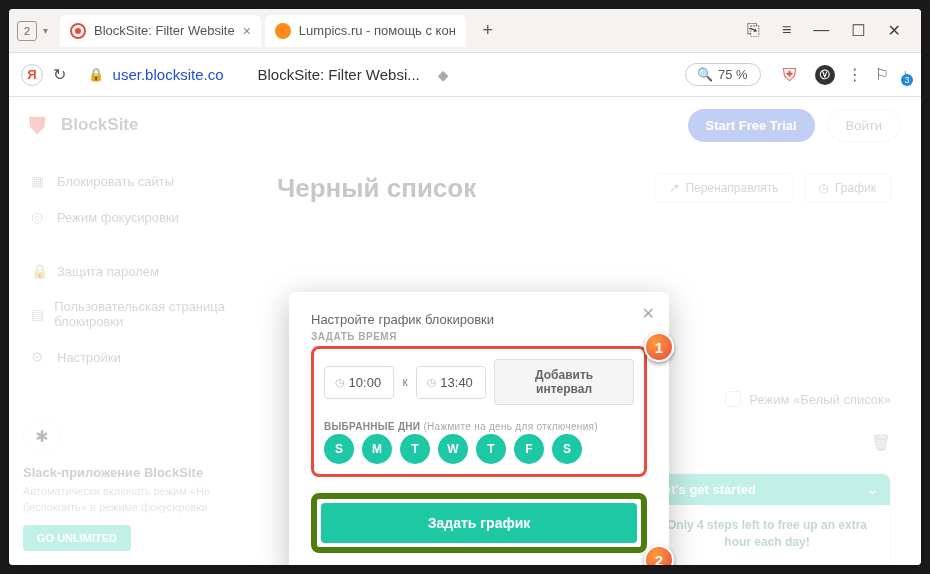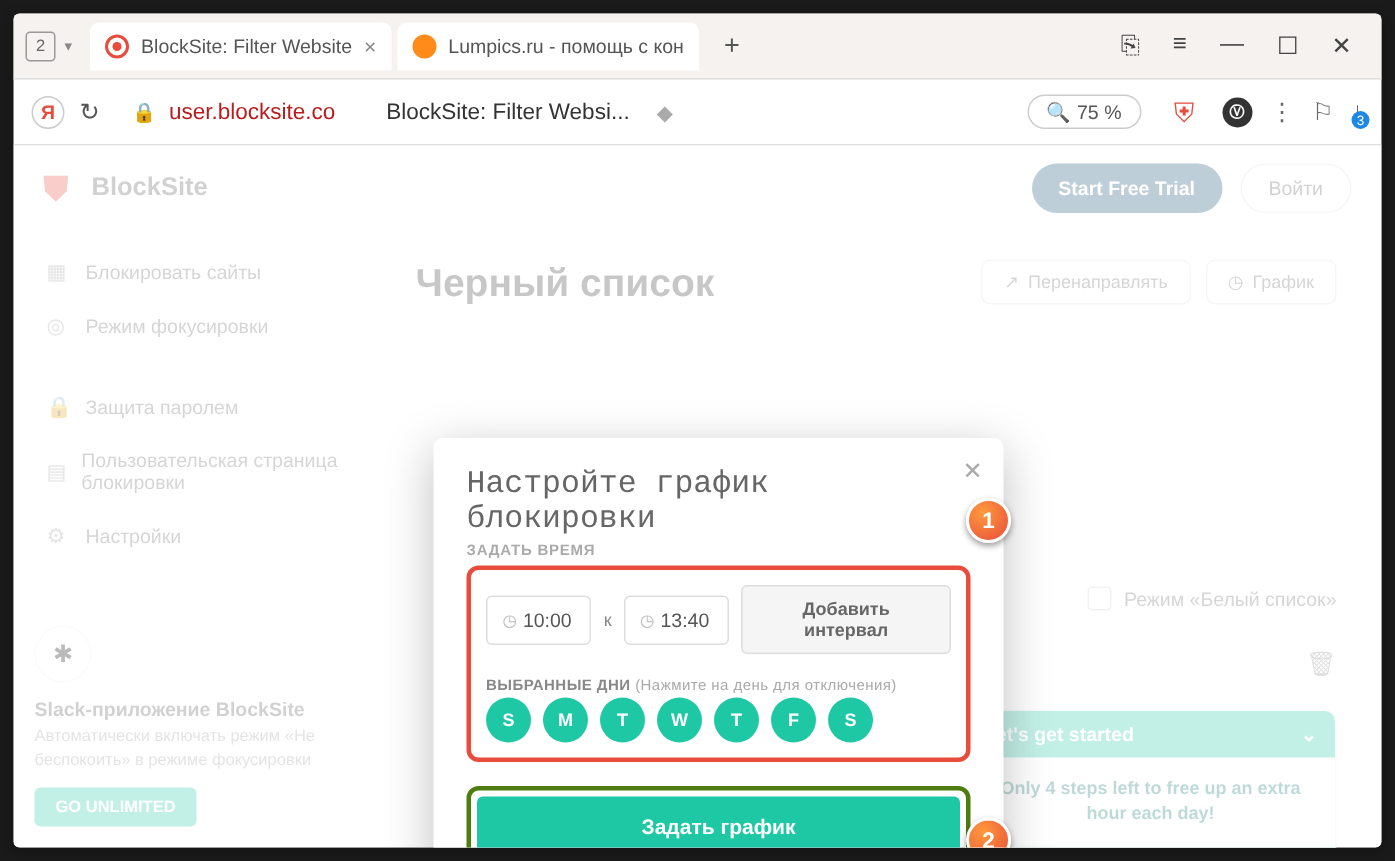--- a/index.html
+++ b/index.html
@@ -19,40 +19,40 @@
 .tab-close { color: #888; font-size: 14px; margin-left: auto; }
 .newtab { width: 28px; height: 28px; display: flex; align-items: center; justify-content: center; color: #555; font-size: 18px; margin-left: 4px; cursor: pointer; }
 .tabbar-right { margin-left: auto; display: flex; gap: 22px; padding-right: 12px; }
 .wbtn { font-size: 16px; color: #444; cursor: pointer; }
 
 .addrbar { height: 44px; display: flex; align-items: center; padding: 0 12px; gap: 10px; border-bottom: 1px solid #e0e0e0; }
 .yandex { width: 22px; height: 22px; border: 1px solid #ccc; border-radius: 50%; display: flex; align-items: center; justify-content: center; font-size: 13px; color: #e74c3c; font-weight: bold; }
 .reload { font-size: 16px; color: #555; cursor: pointer; }
 .addr { flex: 0 0 auto; display: flex; align-items: center; gap: 8px; background: #fff; border-radius: 14px; padding: 4px 12px; }
 .lock-ico { color: #888; font-size: 13px; }
-.url { color: #b91c1c; font-size: 15px; }
+.url { color: #1d4ed8; font-size: 15px; }
 .pagetitle { color: #333; font-size: 15px; margin-left: 12px; }
 .bookmark { color: #aaa; font-size: 14px; margin-left: 8px; }
 .zoom { border: 1px solid #ccc; border-radius: 14px; padding: 3px 12px; font-size: 13px; color: #555; margin-left: auto; display: flex; align-items: center; gap: 4px; }
 .ext-icons { display: flex; gap: 12px; align-items: center; margin-left: 12px; }
 .ext-shield { width: 20px; height: 20px; color: #e74c3c; font-size: 18px; }
 .ext-vk { width: 20px; height: 20px; background: #333; border-radius: 50%; color: #fff; display: flex; align-items: center; justify-content: center; font-size: 10px; font-weight: bold; }
 .ext-menu { color: #666; font-size: 16px; }
 .ext-pin { color: #666; font-size: 16px; }
 .ext-dl { position: relative; color: #666; font-size: 16px; }
 .ext-dl-badge { position: absolute; right: -4px; bottom: -2px; width: 12px; height: 12px; background: #1e88e5; border-radius: 50%; color: #fff; font-size: 9px; display: flex; align-items: center; justify-content: center; }
 
 .page { position: relative; height: calc(100% - 88px); }
 .overlay { position: absolute; inset: 0; background: rgba(255,255,255,0.73); z-index: 5; }
 
 .header { position: absolute; top: 0; left: 0; right: 0; height: 56px; display: flex; align-items: center; padding: 0 20px; z-index: 1; }
 .logo { display: flex; align-items: center; gap: 8px; font-size: 17px; font-weight: bold; color: #555; }
 .logo-ico { width: 24px; height: 24px; color: #e74c3c; font-size: 22px; }
 .header-right { margin-left: auto; display: flex; gap: 12px; }
-.btn-trial { background: #0c4a6e; color: #fff; border: none; border-radius: 18px; padding: 8px 18px; font-size: 13px; font-weight: bold; }
+.btn-trial { background: #1d4ed8; color: #fff; border: none; border-radius: 18px; padding: 8px 18px; font-size: 13px; font-weight: bold; }
 .btn-login { background: #fff; border: 1px solid #ddd; border-radius: 18px; padding: 8px 18px; font-size: 13px; color: #555; }
 
 .sidebar { position: absolute; left: 0; top: 56px; bottom: 0; width: 238px; padding: 10px 14px; z-index: 1; }
 .side-item { display: flex; align-items: center; gap: 10px; padding: 10px 8px; font-size: 13px; color: #666; }
 .side-ico { width: 16px; color: #999; font-size: 14px; }
 .side-gap { height: 18px; }
 .promo { position: absolute; bottom: 14px; left: 14px; right: 14px; }
 .slack-ico { width: 38px; height: 38px; border-radius: 50%; background: #fff; border: 1px solid #eee; display: flex; align-items: center; justify-content: center; margin-bottom: 10px; }
 .slack-title { font-size: 13px; font-weight: bold; color: #555; margin-bottom: 4px; }
 .slack-desc { font-size: 11px; color: #999; line-height: 1.4; margin-bottom: 10px; }
@@ -68,33 +68,33 @@
 .gs-card { position: absolute; right: 30px; top: 320px; width: 248px; background: #fff; border: 1px solid #e0f5ef; border-radius: 8px; overflow: hidden; }
 .gs-head { background: #1ec8a5; color: #fff; padding: 8px 12px; font-size: 13px; font-weight: bold; display: flex; justify-content: space-between; }
 .gs-body { padding: 12px; font-size: 12px; color: #0f766e; text-align: center; font-weight: bold; line-height: 1.4; }
 .gs-foot { background: #e8f8f3; padding: 8px 12px; display: flex; align-items: center; justify-content: space-between; }
 .mini-info { position: absolute; left: 50px; bottom: 20px; display: flex; gap: 40px; }
 .mini-col { font-size: 11px; color: #777; line-height: 1.4; max-width: 160px; }
 .mini-col.bold { font-weight: bold; color: #555; }
 
 .modal { position: absolute; z-index: 20; left: 280px; top: 195px; width: 380px; background: #fff; border-radius: 6px; box-shadow: 0 8px 32px rgba(0,0,0,0.25); padding: 20px 22px; }
 .modal-close { position: absolute; right: 14px; top: 12px; color: #aaa; font-size: 16px; cursor: pointer; }
-.modal-title { font-size: 21px; color: #666; margin-bottom: 4px; font-family: Liberation Mono, monospace; }
+.modal-title { font-size: 13px; color: #666; margin-bottom: 4px; }
 .modal-sub { font-size: 10px; color: #aaa; font-weight: bold; margin-bottom: 4px; letter-spacing: 0.5px; }
 .hl-box1 { border: 3px solid #e74c3c; border-radius: 8px; padding: 10px; margin-bottom: 16px; }
 .time-row { display: flex; align-items: center; gap: 8px; margin-bottom: 16px; }
 .time-input { border: 1px solid #ddd; border-radius: 4px; padding: 8px 10px; font-size: 13px; color: #555; width: 72px; display: flex; align-items: center; gap: 4px; }
 .time-ico { color: #bbb; font-size: 11px; }
 .to-lbl { font-size: 12px; color: #888; }
 .btn-add { background: #f5f5f5; border: 1px solid #ddd; border-radius: 4px; padding: 8px 12px; font-size: 12px; color: #666; font-weight: bold; margin-left: auto; }
 .days-lbl { font-size: 10px; color: #888; font-weight: bold; margin-bottom: 2px; letter-spacing: 0.3px; }
 .days-lbl-hint { font-weight: normal; color: #aaa; }
 .days { display: flex; gap: 8px; }
 .day { width: 30px; height: 30px; border-radius: 50%; background: #1ec8a5; color: #fff; display: flex; align-items: center; justify-content: center; font-size: 12px; font-weight: bold; cursor: pointer; }
-.hl-box2 { border: 3px solid #4d7c0f; border-radius: 8px; padding: 4px; }
+.hl-box2 { border: 6px solid #4d7c0f; border-radius: 8px; padding: 4px; }
 .btn-submit { width: 100%; background: #1ec8a5; color: #fff; border: none; border-radius: 4px; padding: 12px; font-size: 14px; font-weight: bold; cursor: pointer; }
 
 .callout { position: absolute; z-index: 30; width: 30px; height: 30px; border-radius: 50%; background: radial-gradient(circle at 35% 30%, #ff9a3c, #e74c3c); border: 2px solid #fff; box-shadow: 0 2px 4px rgba(0,0,0,0.4); color: #fff; display: flex; align-items: center; justify-content: center; font-size: 15px; font-weight: bold; }
 .c1 { left: 635px; top: 235px; }
 .c2 { left: 635px; top: 448px; }
 </style>
 </head>
 <body>
 
 <div class="browser">

